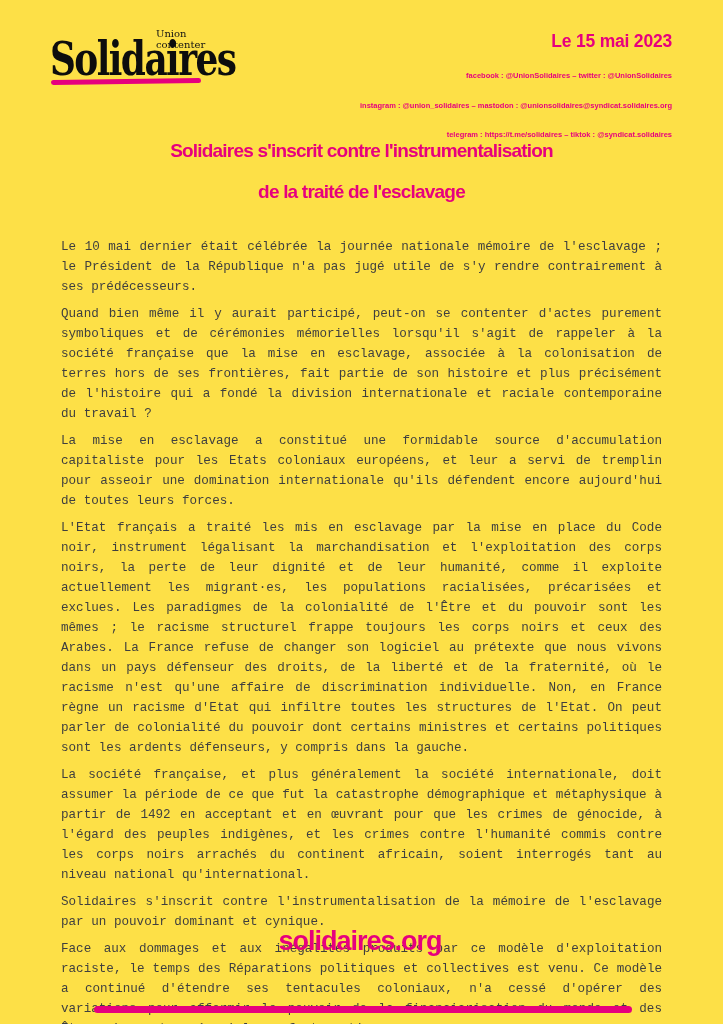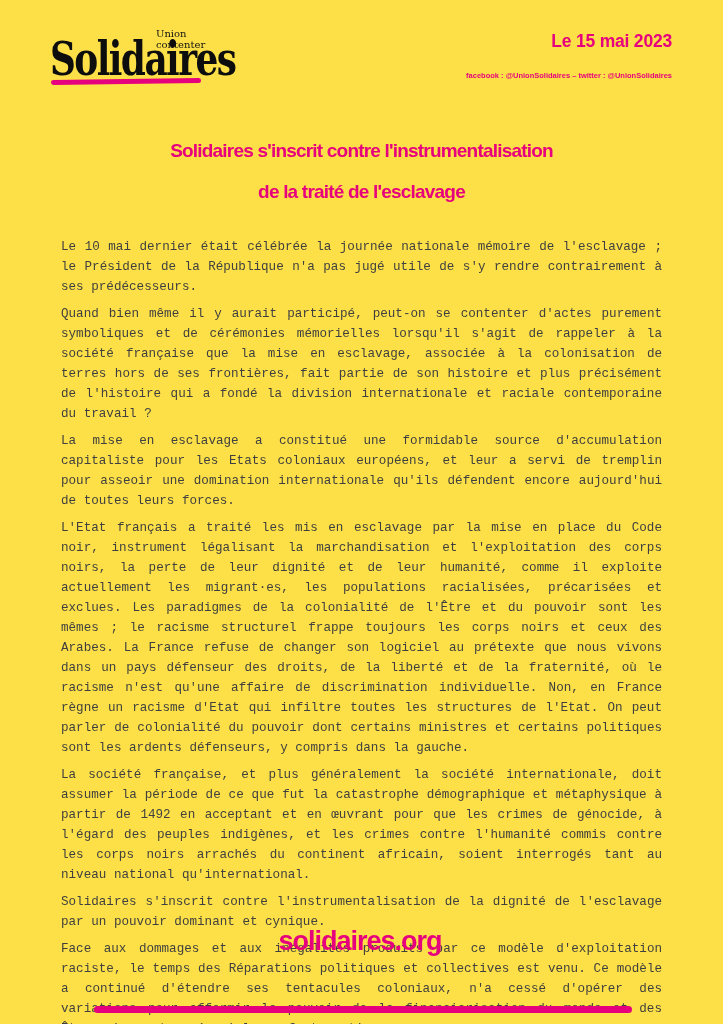--- a/index.html
+++ b/index.html
@@ -84,35 +84,37 @@
         <div>Union</div>
         <div>contenter</div>
       </div>
       <div class="logo-word">Solidaires</div>
       <div class="logo-stroke"></div>
     </div>
 
     <div class="header-right">
       <div class="doc-date">Le 15 mai 2023</div>
       <div class="social-line">facebook : @UnionSolidaires – twitter : @UnionSolidaires</div>
+      <div class="social-line">instagram : @union_solidaires – mastodon : @unionsolidaires@syndicat.solidaires.org</div>
+      <div class="social-line">telegram : https://t.me/solidaires – tiktok : @syndicat.solidaires</div>
     </div>
   </header>
 
   <h1 class="title">
     <span class="title-line">Solidaires s'inscrit contre l'instrumentalisation</span>
     <span class="title-line">de la traité de l'esclavage</span>
   </h1>
 
   <main class="body-text">
     <p>Le 10 mai dernier était célébrée la journée nationale mémoire de l'esclavage ; le Président de la République n'a pas jugé utile de s'y rendre contrairement à ses prédécesseurs.</p>
     <p>Quand bien même il y aurait participé, peut-on se contenter d'actes purement symboliques et de cérémonies mémorielles lorsqu'il s'agit de rappeler à la société française que la mise en esclavage, associée à la colonisation de terres hors de ses frontières, fait partie de son histoire et plus précisément de l'histoire qui a fondé la division internationale et raciale contemporaine du travail ?</p>
     <p>La mise en esclavage a constitué une formidable source d'accumulation capitaliste pour les Etats coloniaux européens, et leur a servi de tremplin pour asseoir une domination internationale qu'ils défendent encore aujourd'hui de toutes leurs forces.</p>
     <p>L'Etat français a traité les mis en esclavage par la mise en place du Code noir, instrument légalisant la marchandisation et l'exploitation des corps noirs, la perte de leur dignité et de leur humanité, comme il exploite actuellement les migrant·es, les populations racialisées, précarisées et exclues. Les paradigmes de la colonialité de l'Être et du pouvoir sont les mêmes ; le racisme structurel frappe toujours les corps noirs et ceux des Arabes. La France refuse de changer son logiciel au prétexte que nous vivons dans un pays défenseur des droits, de la liberté et de la fraternité, où le racisme n'est qu'une affaire de discrimination individuelle. Non, en France règne un racisme d'Etat qui infiltre toutes les structures de l'Etat. On peut parler de colonialité du pouvoir dont certains ministres et certains politiques sont les ardents défenseurs, y compris dans la gauche.</p>
     <p>La société française, et plus généralement la société internationale, doit assumer la période de ce que fut la catastrophe démographique et métaphysique à partir de 1492 en acceptant et en œuvrant pour que les crimes de génocide, à l'égard des peuples indigènes, et les crimes contre l'humanité commis contre les corps noirs arrachés du continent africain, soient interrogés tant au niveau national qu'international.</p>
-    <p>Solidaires s'inscrit contre l'instrumentalisation de la dignité de l'esclavage par un pouvoir dominant et cynique.</p>
+    <p>Solidaires s'inscrit contre l'instrumentalisation de la mémoire de l'esclavage par un pouvoir dominant et cynique.</p>
     <p>Face aux dommages et aux inégalités produits par ce modèle d'exploitation raciste, le temps des Réparations politiques et collectives est venu. Ce modèle a continué d'étendre ses tentacules coloniaux, n'a cessé d'opérer des variations pour affermir le pouvoir de la financiarisation du monde et des Êtres. Les actes mémoriels en font partie.</p>
   </main>
 
   <div class="website">solidaires.org</div>
 
   <div class="bottom-stroke"></div>
 
 </div>
 
 </body></html>

